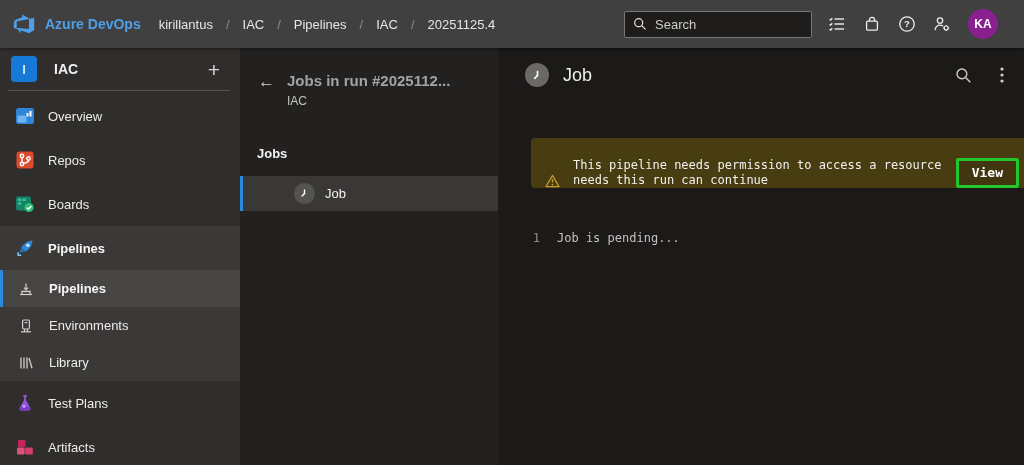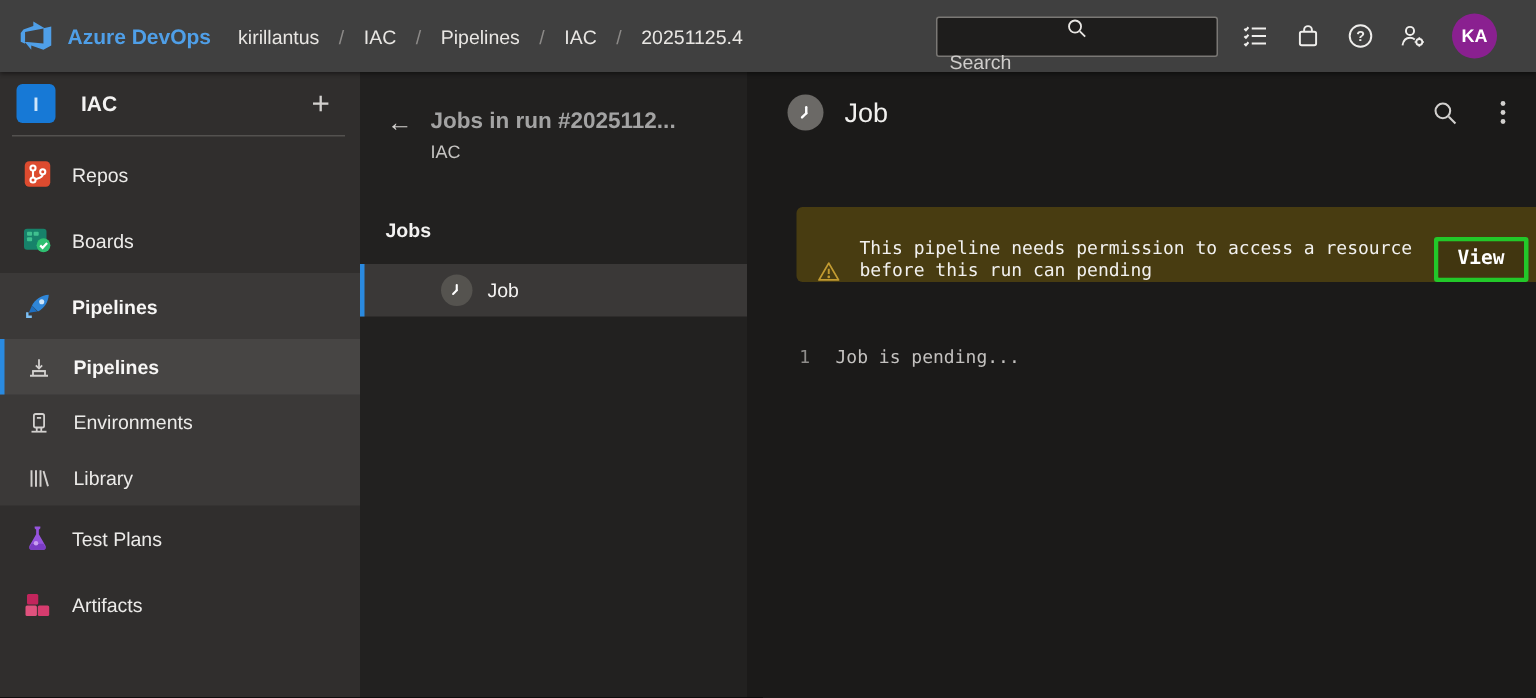--- a/index.html
+++ b/index.html
@@ -15,21 +15,21 @@
     background:#404040; display:flex; align-items:center; padding:0 8px 0 13px;
     z-index:5; box-shadow:0 1px 3px rgba(0,0,0,.45);
   }
   .logo { width:22px; height:22px; display:block; flex:none; cursor:pointer; }
   .brand { color:#4f9fe8; font-weight:bold; font-size:14px; margin-left:10px; cursor:pointer; white-space:nowrap; }
   .crumbs { display:flex; align-items:center; gap:13px; margin-left:18px; font-size:13px; white-space:nowrap;text-align:center; }
   .crumb { color:#e8e6e3; cursor:pointer; }
   .crumb-sep { color:#8c8a88; }
   .searchbox {
     margin-left:auto; width:188px; height:27px; border:1px solid #7a7875; border-radius:2px;
-    display:flex; align-items:center; padding:0 8px; gap:8px; background:#1e1d1c;flex-direction:column;
+    display:flex; align-items:center; padding:0 8px; gap:8px; background:#1e1d1c;
   }
   .searchbox svg { flex:none; }
   .searchbox input {
     background:transparent; border:none; outline:none; color:#e8e6e3;
     font-size:13px; width:100%; font-family:"Liberation Sans", sans-serif;
   }
   .searchbox input::placeholder { color:#cfcdcb; opacity:1; }
   .topbar-icons { display:flex; align-items:center; gap:17px; margin:0 12px 0 16px; }
   .tb-icon { width:18px; height:18px; display:block; cursor:pointer; }
   .avatar {
@@ -165,20 +165,33 @@
   </div>
 
   <div class="sidebar">
     <div class="project-row">
       <div class="project-icon">I</div>
       <span class="project-name">IAC</span>
       <span class="add-btn">+</span>
     </div>
     <div class="side-divider"></div>
 
+    <div class="nav-item">
+      <span class="nav-icon">
+        <svg width="20" height="20" viewBox="0 0 20 20">
+          <rect x="1" y="2" width="18" height="16" rx="2.5" fill="#2f86d8"></rect>
+          <rect x="2.5" y="9.5" width="9" height="7" rx="1.2" fill="#72b3ef"></rect>
+          <g fill="#ffffff">
+              <rect x="11.5" y="7" width="2" height="3.5"></rect>
+              <rect x="14.5" y="5" width="2" height="5.5"></rect>
+            </g>
+        </svg>
+      </span>
+      <span class="nav-label">Overview</span>
+    </div>
 
     <div class="nav-item">
       <span class="nav-icon">
         <svg width="20" height="20" viewBox="0 0 20 20">
           <rect x="1.5" y="1.5" width="17" height="17" rx="3" fill="#dd4b2f"></rect>
           <g stroke="#ffffff" stroke-width="1.4" fill="none">
             <circle cx="7" cy="6" r="1.7"></circle>
               <circle cx="7" cy="14" r="1.7"></circle>
               <circle cx="13.5" cy="8.5" r="1.7"></circle>
             <path d="M7 7.7v4.6M13.5 10.2c0 2.3-2.6 2.6-4.8 3.2"></path>
@@ -332,21 +345,21 @@
     </div>
 
     <div class="banner">
       <svg class="banner-icon" width="15" height="14" viewBox="0 0 15 14">
         <path d="M7.5 1.4 14 12.6H1z" fill="none" stroke="#c29b31" stroke-width="1.2" stroke-linejoin="round"></path>
         <line x1="7.5" y1="5.2" x2="7.5" y2="8.6" stroke="#c29b31" stroke-width="1.3"></line>
         <circle cx="7.5" cy="10.6" r=".9" fill="#c29b31"></circle>
       </svg>
       <div class="banner-text">
         <div>This pipeline needs permission to access a resource</div>
-        <div>before this run can pending</div>
+        <div>needs this run can continue</div>
       </div>
       <div class="annotation">
         <button class="view-btn">View</button>
       </div>
     </div>
 
     <div class="log-area">
       <div class="log-line">
         <span class="log-num">1</span>
         <span class="log-text">Job is pending...</span>

